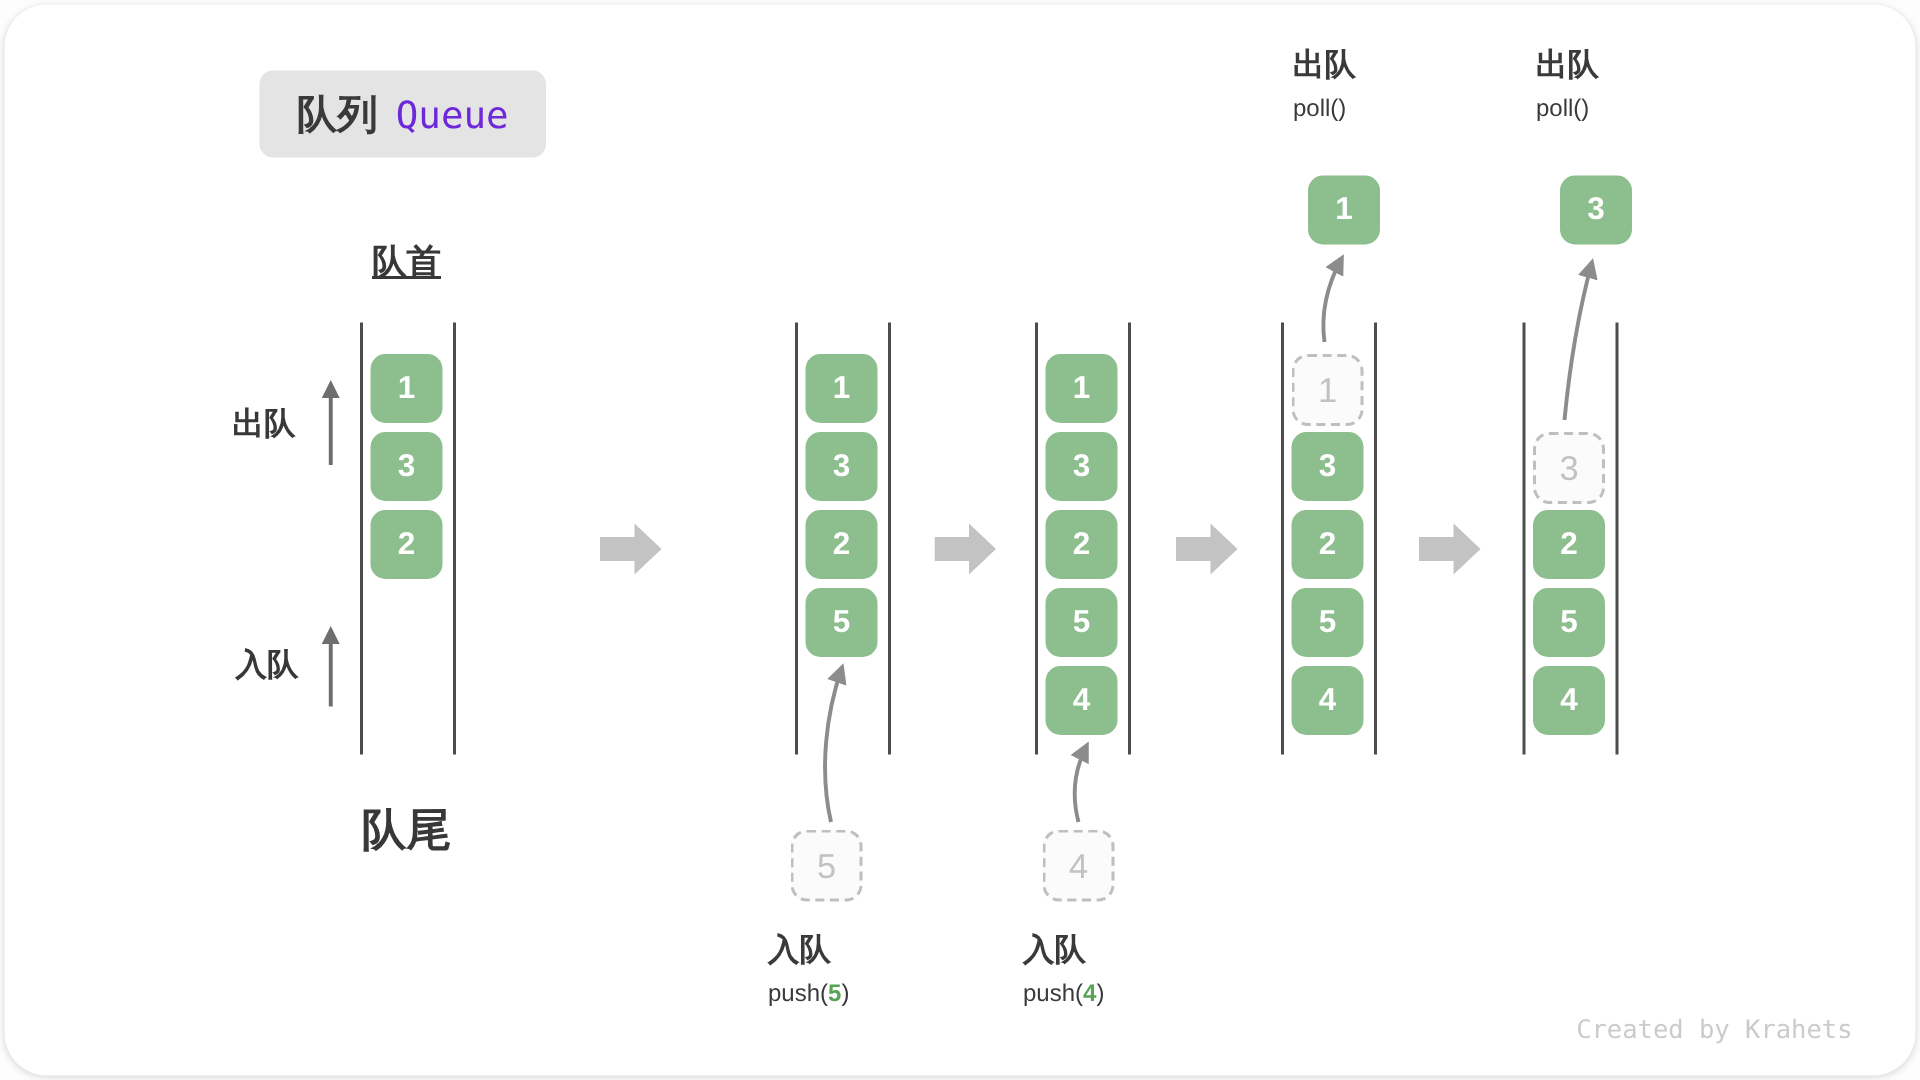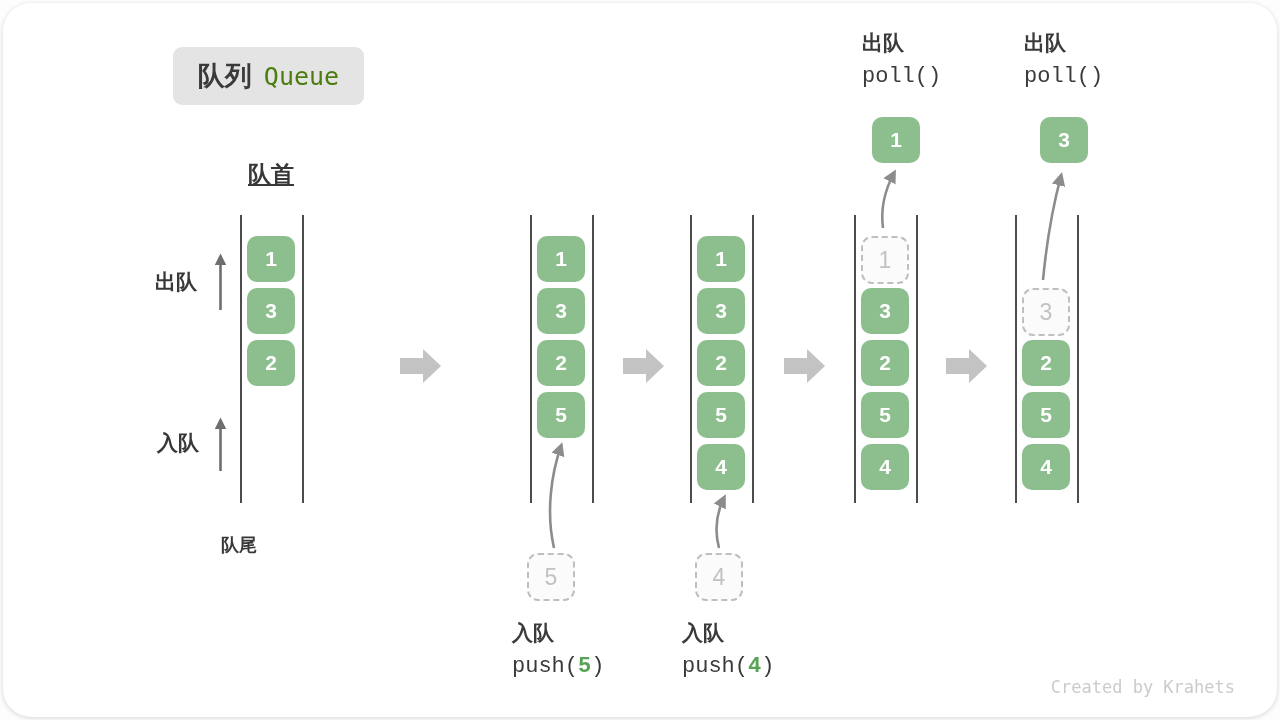--- a/index.html
+++ b/index.html
@@ -12,46 +12,46 @@
   }
   .canvas { position:absolute; inset:0; }
 
   
   .title-badge {
     position:absolute; left:170px; top:44px; width:191px; height:58px;
     background:#e4e4e4; border-radius:9px;
     display:flex; align-items:center; justify-content:center; gap:12px;
   }
   .title-zh { font-size:27px; font-weight:bold; color:#3a3a3a; }
-  .title-en { font-family:"DejaVu Sans Mono", monospace; font-size:25px; color:#4d7c0f; }
+  .title-en { font-family:"DejaVu Sans Mono", monospace; font-size:25px; color:#6d28d9; }
 
   
   .lbl { position:absolute; color:#383838; font-weight:bold; white-space:nowrap; }
   .lbl-front { left:218px; top:156px; width:100px; text-align:center; font-size:23px;text-decoration:underline; }
-  .lbl-rear  { left:218px; top:530px; width:100px; text-align:left; font-size:18px; }
+  .lbl-rear  { left:218px; top:530px; width:100px; text-align:center; font-size:30px; }
   .lbl-deq   { left:152px; top:265px; font-size:21px; }
   .lbl-enq   { left:154px; top:426px; font-size:21px; }
 
   
   .column-line { position:absolute; width:1.6px; background:#4d4d4d; }
   .qbox {
     position:absolute; width:48px; height:46px; border-radius:10px;
     background:var(--box-green, #8dbe8e);
     color:#ffffff; font-size:21px; font-weight:bold;
     display:flex; align-items:center; justify-content:center;
   }
   .qbox.dashed {
     background:#fbfbfb; border:2px dashed #bfbfbf;
     color:#c2c2c2; font-weight:normal; font-size:23px; height:48px; border-radius:11px;
   }
   .op {
     position:absolute; display:flex; flex-direction:column; gap:7px; white-space:nowrap;
   }
   .op-zh { font-size:21px; font-weight:600; color:#3a3a3a; }
-  .op-code { font-family:Liberation Mono, monospace; font-size:22px; color:#3a3a3a; }
+  .op-code { font-family:Liberation Sans, sans-serif; font-size:16px; color:#3a3a3a; }
   .op-code .arg { color:var(--code-green, #57a457); font-weight:bold; }
 
   .step-arrow { position:absolute; width:42px; height:36px; }
 
   .arrow-layer { position:absolute; inset:0; pointer-events:none; }
 
   .watermark {
     position:absolute; right:42px; top:674px;
     font-family:"DejaVu Sans Mono", monospace; font-size:17px; color:#cbcbcb;
   }

